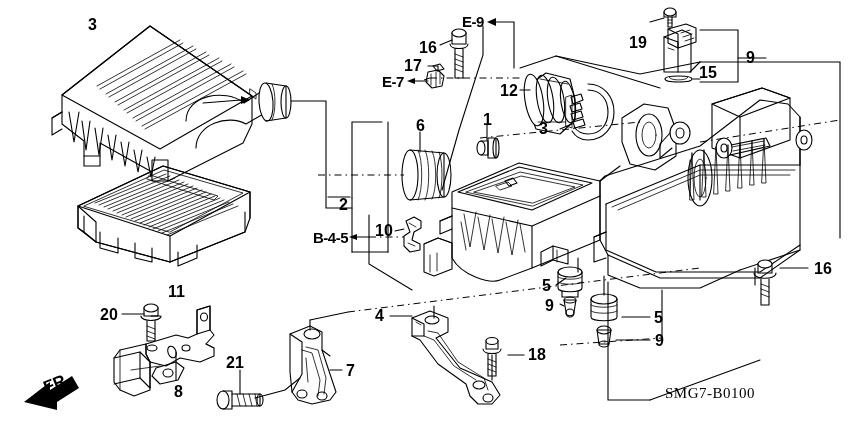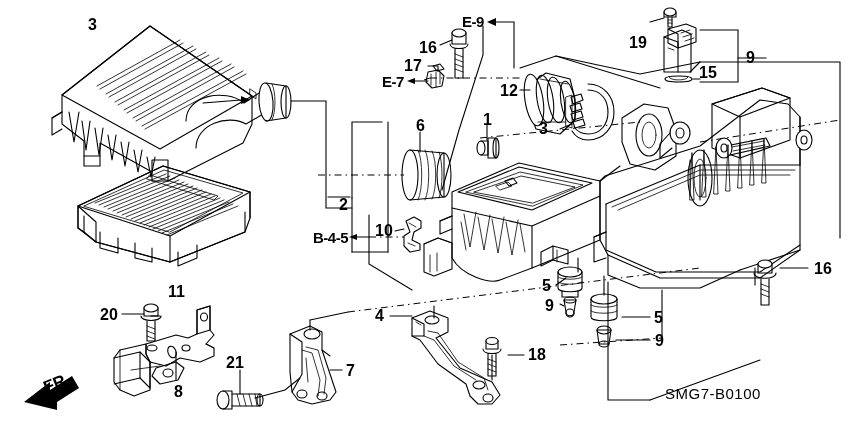--- a/index.html
+++ b/index.html
@@ -36,21 +36,21 @@
   }
   .callout.num {
     font-size: 16px;
   }
   .callout.ref {
     font-size: 15px;
     letter-spacing: -0.5px;
   }
   .diagram-code {
     position: absolute;
-    font-family: Liberation Sans, sans-serif;
+    font-family: Liberation Serif, serif;
     font-size: 15px;
     color: #000000;
     letter-spacing: 0.5px;
     white-space: nowrap;
   }
   .fr-label {
     position: absolute;
     font-family: "Liberation Sans", sans-serif;
     font-weight: bold;
     font-size: 17px;

